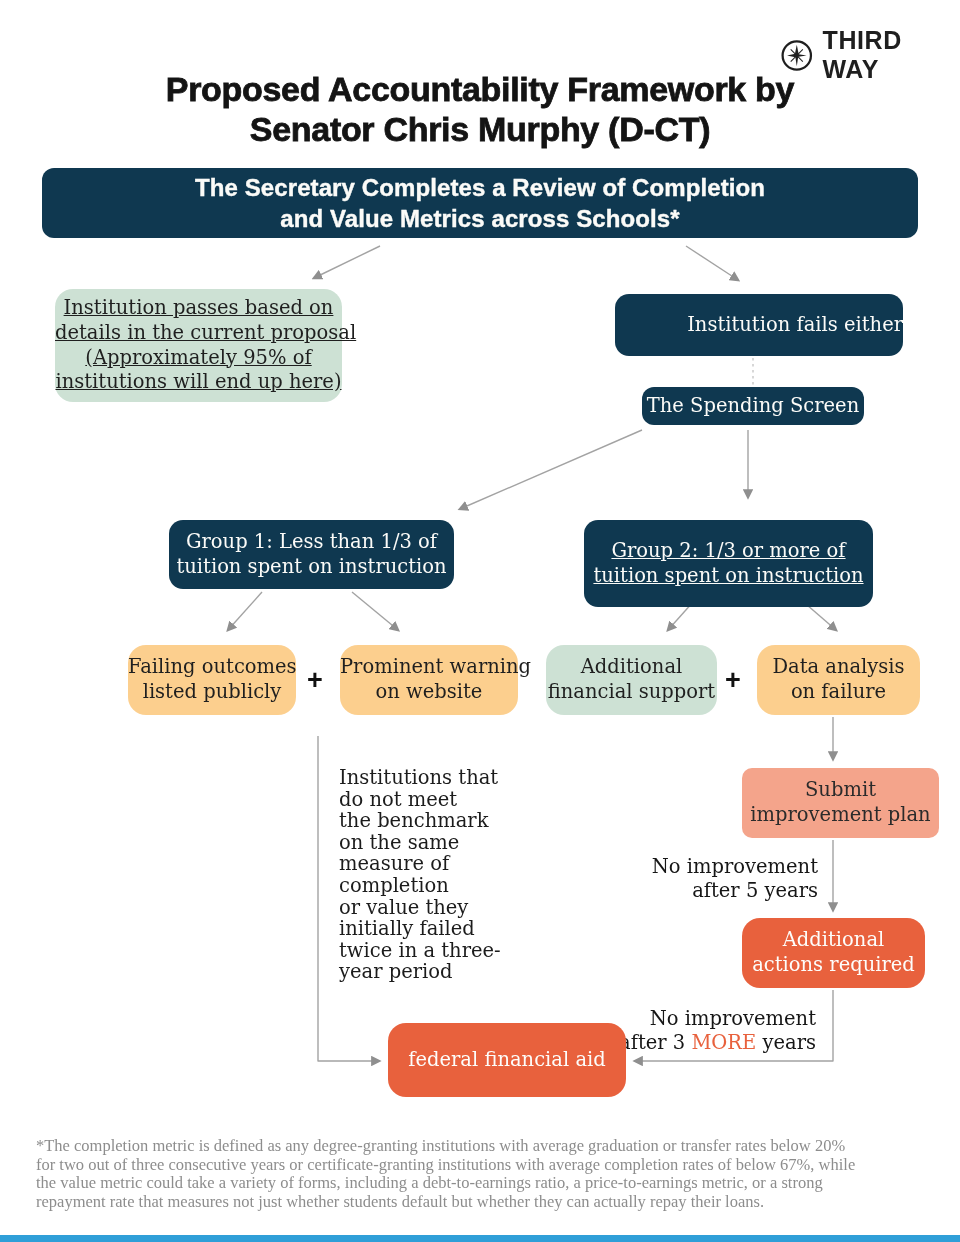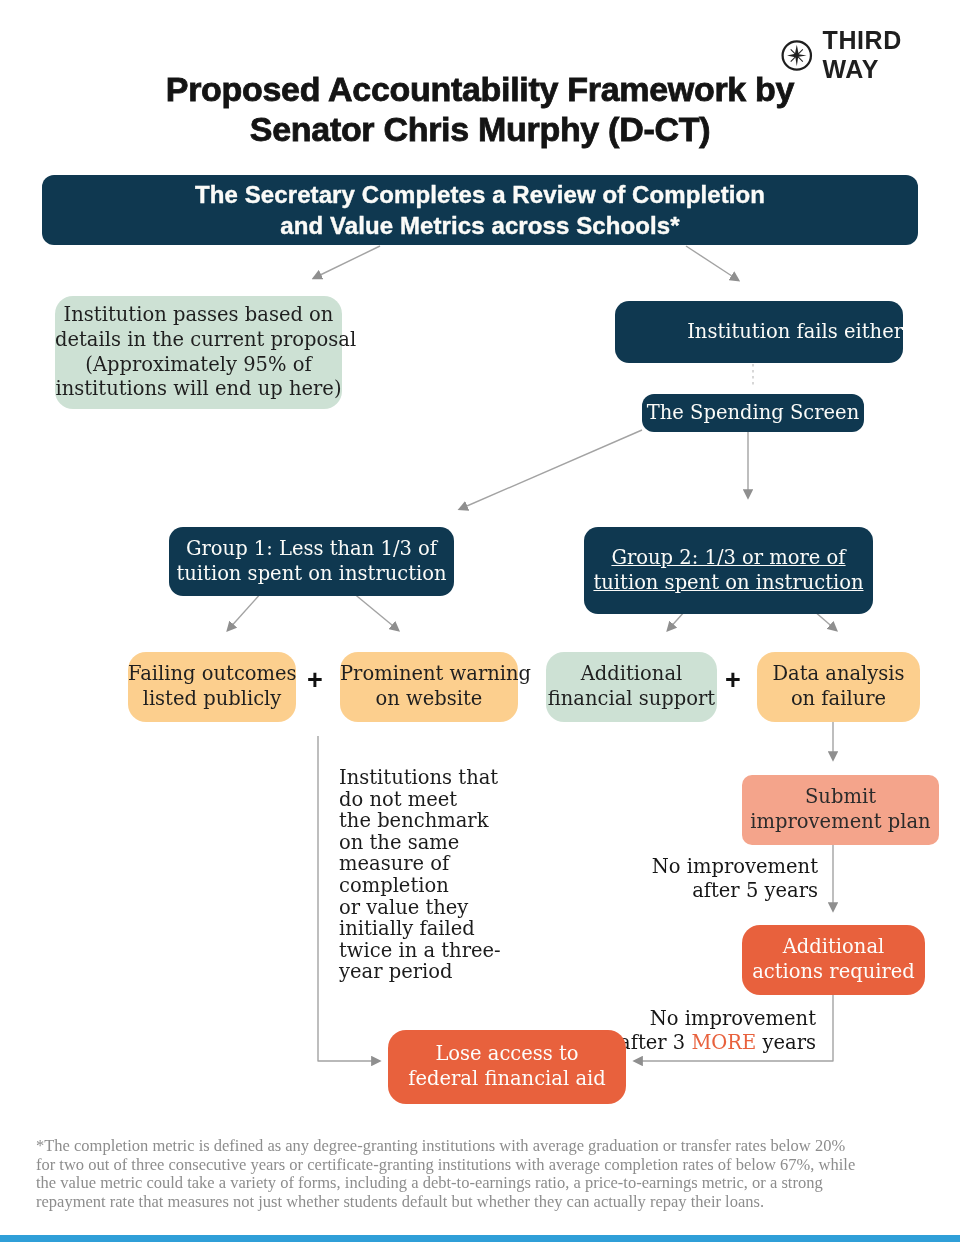--- a/index.html
+++ b/index.html
@@ -18,34 +18,34 @@
   
   .title {
     position:absolute; left:0; right:0; top:70px; text-align:center;
     font-family:"Liberation Sans", sans-serif; font-weight:700; font-size:34px;
     line-height:1.17; color:#141414; letter-spacing:-0.3px;
     -webkit-text-stroke:0.8px #141414;
   }
   
   .box {
     position:absolute; box-sizing:border-box; display:flex; flex-direction:column;
-    justify-content:center; text-align:center; font-size:19.5px; line-height:1.28;margin-top:7px;
+    justify-content:center; text-align:center; font-size:19.5px; line-height:1.28;
   }
   .ln { display:block; white-space:nowrap; }
   .navy   { background:var(--navy); color:#fbfbf8; border-radius:14px; }
   .green  { background:var(--green); color:#1f1f1f; border-radius:18px; }
   .amber  { background:var(--amber); color:#1f1f1f; border-radius:18px; }
   .salmon { background:var(--salmon); color:#2b2b2b; border-radius:18px; }
   .orange { background:var(--orange); color:#fdfdfb; border-radius:18px; }
   .header-box {
     left:42px; top:168px; width:876px; height:70px; border-radius:12px;
     font-family:"Liberation Sans", sans-serif; font-weight:700; font-size:24px;
     line-height:1.3; letter-spacing:0.1px; -webkit-text-stroke:0.4px #fbfbf8;
   }
-  .pass-box      { left:55px;  top:289px; width:287px; height:113px; }
+  .pass-box      { left:55px;  top:289px; width:287px; height:113px;text-decoration:underline; }
   .fail-box      { left:615px; top:294px; width:288px; height:62px;text-align:right;  }
   .spending-box  { left:642px; top:387px; width:222px; height:38px; border-radius:12px; }
   .group1-box    { left:169px; top:520px; width:285px; height:69px;  }
   .group2-box    { left:584px; top:520px; width:289px; height:87px;text-decoration:underline;  }
   .failing-box   { left:128px; top:645px; width:168px; height:70px;  }
   .warning-box   { left:340px; top:645px; width:178px; height:70px;  }
   .support-box   { left:546px; top:645px; width:171px; height:70px;  }
   .analysis-box  { left:757px; top:645px; width:163px; height:70px;  }
   .submit-box    { left:742px; top:768px; width:197px; height:70px;border-radius:10px;  }
   .actions-box   { left:742px; top:918px; width:183px; height:70px;  }
@@ -203,21 +203,20 @@
     <span class="ln">Additional</span>
     <span class="ln">actions required</span>
   </div>
 
   <div class="flow-label label-3yr">
     <span class="ln">No improvement</span>
     <span class="ln"><span>after 3 </span><span class="more-accent">MORE</span><span> years</span></span>
   </div>
 
   <div class="box orange lose-box">
-    <span class="ln">Lose access to</span>
     <span class="ln">federal financial aid</span>
   </div>
 
   <div class="footnote">
     <span class="ln">*The completion metric is defined as any degree-granting institutions with average graduation or transfer rates below 20%</span>
     <span class="ln">for two out of three consecutive years or certificate-granting institutions with average completion rates of below 67%, while</span>
     <span class="ln">the value metric could take a variety of forms, including a debt-to-earnings ratio, a price-to-earnings metric, or a strong</span>
     <span class="ln">repayment rate that measures not just whether students default but whether they can actually repay their loans.</span>
   </div>
 

